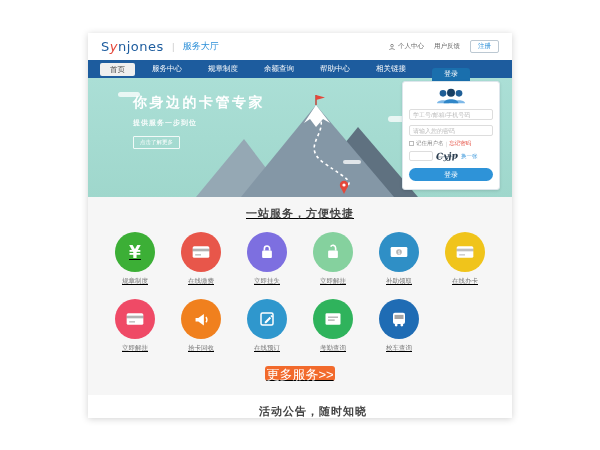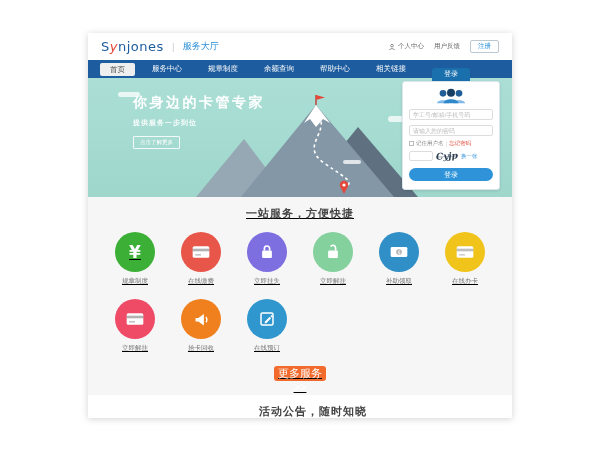--- a/index.html
+++ b/index.html
@@ -48,21 +48,21 @@
   .login-submit { display:block; width:100%; height:13px; margin-top:7px; background:#2e93d8; border:none; border-radius:7px; color:#fff; font-size:7px; cursor:pointer; }
 
   
   .services { background:#f6f6f6; padding:9px 0 14px;text-decoration:underline; }
   .sec-title { text-align:center; font-size:11px; color:#444; font-weight:bold; letter-spacing:1px; }
   .grid { width:396px; margin:11px auto 0; display:grid; grid-template-columns:repeat(6,1fr); row-gap:13px; }
   .svc { text-align:center; cursor:pointer; }
   .circle { width:40px; height:40px; border-radius:50%; margin:0 auto; display:flex; align-items:center; justify-content:center; }
   .circle .yen { color:#fff; font-size:17px; font-weight:bold; }
   .svc-label { font-size:6.5px; color:#777; margin-top:5px; }
-  .more-btn { display:block; margin:13px auto 0; width:52px; height:15px; background:#f26a2c; border:none; border-radius:3px; color:#fff; font-size:11px; cursor:pointer; }
+  .more-btn { display:block; margin:13px auto 0; width:70px; height:15px; background:#f26a2c; border:none; border-radius:3px; color:#fff; font-size:13px; cursor:pointer; }
 
   
   .announce { background:#fff; padding-top:9px;padding-left:26px; }
 </style>
 </head>
 <body>
 
 <div class="site">
 
   <div class="topbar">
@@ -234,21 +234,42 @@
         <div class="circle" style="background: rgb(47, 151, 205);">
           <svg width="18" height="18" viewBox="0 0 24 24">
               <rect x="4" y="4" width="16" height="16" rx="2" fill="none" stroke="#fff" stroke-width="2"></rect>
               <path d="M9 15.5l6.5-6.5 2 2-6.5 6.5H9z" fill="#fff"></path>
               <path d="M16.5 8l1.5-1.5 2 2L18.5 10z" fill="#fff"></path>
             </svg>
         </div>
         <div class="svc-label">在线预订</div>
       </div>
 
-
+      <div class="svc">
+        <div class="circle" style="background: rgb(47, 179, 92);">
+          <svg width="20" height="20" viewBox="0 0 24 24">
+              <rect x="3" y="5" width="18" height="14" rx="1.5" fill="#fff"></rect>
+              <rect x="6" y="9" width="12" height="1.7" fill="rgba(0,0,0,.3)"></rect>
+              <rect x="6" y="12.5" width="8" height="1.7" fill="rgba(0,0,0,.3)"></rect>
+            </svg>
+        </div>
+        <div class="svc-label">考勤查询</div>
+      </div>
+
+      <div class="svc">
+        <div class="circle" style="background: rgb(31, 108, 180);">
+          <svg width="18" height="18" viewBox="0 0 24 24">
+              <rect x="4" y="3.5" width="16" height="15" rx="2.5" fill="#fff"></rect>
+              <rect x="6" y="6.5" width="12" height="5.5" fill="rgba(0,0,0,.35)"></rect>
+              <circle cx="8.2" cy="20" r="1.9" fill="#fff"></circle>
+              <circle cx="15.8" cy="20" r="1.9" fill="#fff"></circle>
+            </svg>
+        </div>
+        <div class="svc-label">校车查询</div>
+      </div>
 
     </div>
     <button class="more-btn">更多服务&gt;&gt;</button>
   </div>
 
   <div class="announce">
     <div class="sec-title">活动公告，随时知晓</div>
 
   </div>
 

